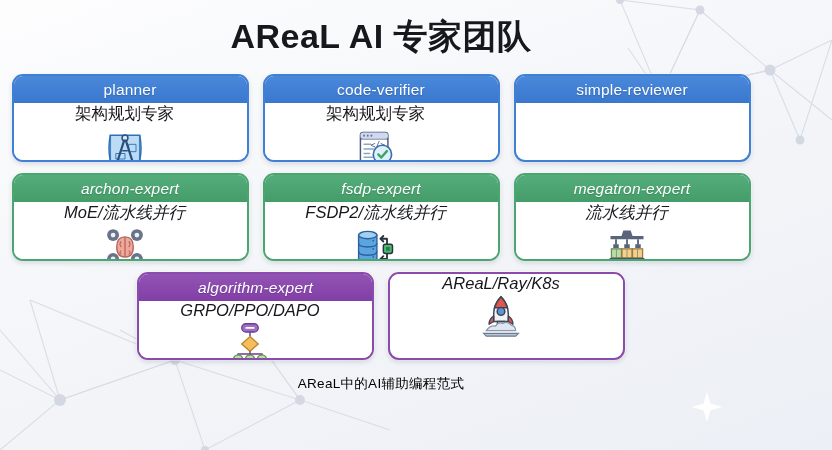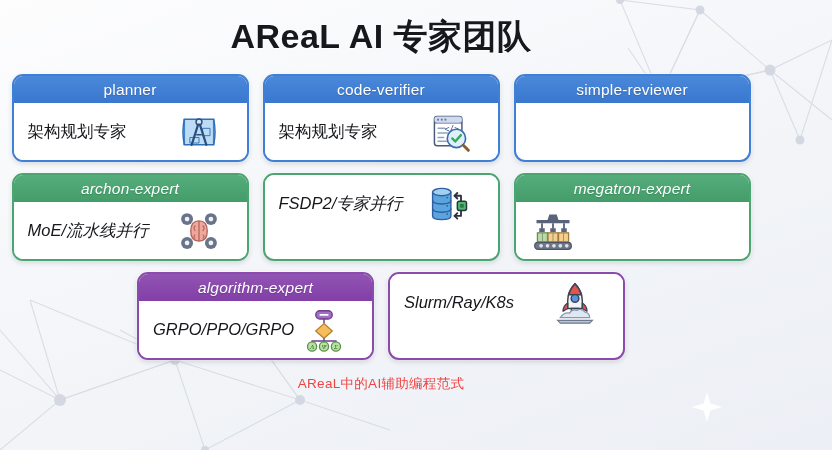--- a/index.html
+++ b/index.html
@@ -67,20 +67,21 @@
     letter-spacing: 0.2px;
     text-shadow: 0 1px 1px rgba(0,0,0,0.18);
   }
   .card-body {
     height: 57px;
     display: flex;
     align-items: center;
     justify-content: space-between;
     padding: 0 25px 0 14px;
     background: #ffffff;
+    flex-direction: column;
   }
   .card-label {
     font-size: 16.5px;
     color: #15171b;
     white-space: nowrap;
   }
   .card-icon {
     width: 46px; height: 46px;
     flex: 0 0 46px;
     display: flex; align-items: center; justify-content: center;
@@ -90,21 +91,21 @@
   .c-blue   { border: 2px solid #3f7fd6; }
   .c-blue   .card-header { background: linear-gradient(#4a88da, #3a78cf); }
   .c-green  { border: 2px solid #4ba571; font-style: italic; }
   .c-green  .card-header { background: linear-gradient(#55ad7c, #449c69); }
   .c-purple { border: 2px solid #8b4bad; font-style: italic; }
   .c-purple .card-header { background: linear-gradient(#9154b4, #823fa6); }
 
   .footer {
     margin-top: 4px;
     font-size: 13.5px;
-    color: #ef4444;
+    color: #000000;
     letter-spacing: 0.3px;
   }
 </style>
 </head>
 <body>
 
 <svg id="bg-network" viewBox="0 0 832 450" xmlns="http://www.w3.org/2000/svg">
   <g stroke="#d6dbe4" stroke-width="1.1" fill="none" opacity="0.9">
     <path d="M700 10 L770 70 L832 40"></path>
     <path d="M620 0 L700 10 L660 95"></path>
@@ -217,22 +218,23 @@
               </g>
               <path d="M24 13 q-9 0 -9 11 q0 11 9 11 q9 0 9 -11 q0 -11 -9 -11 z" fill="#f0a79c" stroke="#b2655c" stroke-width="1.5"></path>
               <path d="M24 13 v22" stroke="#b2655c" stroke-width="1.4"></path>
               <path d="M20 18 q-3 3 0 6 M28 18 q3 3 0 6 M20 28 q-3 2 0 4 M28 28 q3 2 0 4" stroke="#b2655c" stroke-width="1.2" fill="none"></path>
             </svg>
           </span>
         </div>
       </div>
 
       <div class="card c-green">
-        <div class="card-body">
-          <span class="card-label">FSDP2/专家并行</span>
+        <div class="card-header">fsdp-expert</div>
+        <div class="card-body">
+          <span class="card-label">FSDP2/流水线并行</span>
           <span class="card-icon">
             <svg viewBox="0 0 48 48" xmlns="http://www.w3.org/2000/svg">
               <g stroke="#2f5f9e" stroke-width="1.5">
                 <path d="M5 11 v26 q0 4 10 4 q10 0 10 -4 v-26 z" fill="#5aa5e0"></path>
                 <ellipse cx="15" cy="11" rx="10" ry="4" fill="#9fd0f0"></ellipse>
                 <path d="M5 20 q0 4 10 4 q10 0 10 -4" fill="none"></path>
                 <path d="M5 29 q0 4 10 4 q10 0 10 -4" fill="none"></path>
               </g>
               <g fill="#2f5f9e">
                   <circle cx="21" cy="17" r="1"></circle>
@@ -246,20 +248,21 @@
               <rect x="32" y="21" width="10" height="10" rx="2" fill="#4cb870" stroke="#2b3340" stroke-width="1.6"></rect>
               <rect x="35" y="24" width="4" height="4" fill="#2b7a46"></rect>
             </svg>
           </span>
         </div>
       </div>
 
       <div class="card c-green">
         <div class="card-header">megatron-expert</div>
         <div class="card-body">
+          <span class="card-label">流水线并行</span>
           <span class="card-icon">
             <svg viewBox="0 0 48 48" xmlns="http://www.w3.org/2000/svg">
               <path d="M6 12 h36 v3.5 h-36 z" fill="#59637a"></path>
               <path d="M20 6 h8 l2 6 h-12 z" fill="#59637a"></path>
               <g stroke="#59637a" stroke-width="2">
                 <path d="M12 15.5 v6"></path>
                   <path d="M24 15.5 v6"></path>
                   <path d="M36 15.5 v6"></path>
               </g>
               <g fill="#59637a">
@@ -284,21 +287,21 @@
         </div>
       </div>
 
     </div>
 
     <div class="row">
 
       <div class="card c-purple">
         <div class="card-header">algorithm-expert</div>
         <div class="card-body">
-          <span class="card-label">GRPO/PPO/GRPO</span>
+          <span class="card-label">GRPO/PPO/DAPO</span>
           <span class="card-icon">
             <svg viewBox="0 0 48 48" xmlns="http://www.w3.org/2000/svg">
               <rect x="15" y="3" width="18" height="9" rx="4.5" fill="#a06fc4" stroke="#6c3e8c" stroke-width="1.5"></rect>
               <path d="M20 7.5 h8" stroke="#ffffff" stroke-width="2" stroke-linecap="round"></path>
               <path d="M24 12 v5" stroke="#6c3e8c" stroke-width="1.6"></path>
               <path d="M24 17 l9 8 l-9 8 l-9 -8 z" fill="#f7bd5c" stroke="#b8872f" stroke-width="1.5"></path>
               <g stroke="#6c3e8c" stroke-width="1.5" fill="none">
                 <path d="M24 33 v3 M24 36 h-13 v2 M24 36 h13 v2 M24 36 v2"></path>
               </g>
               <g fill="#b5e3a3" stroke="#5c8f4a" stroke-width="1.4">
@@ -311,21 +314,21 @@
                   <text x="24" y="44.5">Ψ</text>
                   <text x="37" y="44.5">Σ</text>
               </g>
             </svg>
           </span>
         </div>
       </div>
 
       <div class="card c-purple">
         <div class="card-body">
-          <span class="card-label">Slurm/Ray/K8s</span>
+          <span class="card-label">AReaL/Ray/K8s</span>
           <span class="card-icon">
             <svg viewBox="0 0 48 48" xmlns="http://www.w3.org/2000/svg">
               <path d="M24 3 q8 8 8 19 v8 h-16 v-8 q0 -11 8 -19 z" fill="#f1f3f7" stroke="#3c4556" stroke-width="1.6"></path>
               <path d="M24 3 q5 5 7 12 h-14 q2 -7 7 -12 z" fill="#e2554c" stroke="#3c4556" stroke-width="1.5"></path>
               <circle cx="24" cy="19" r="4.2" fill="#5a93d8" stroke="#3c4556" stroke-width="1.6"></circle>
               <path d="M16 24 q-5 3 -5 9 l5 -3 z" fill="#e2554c" stroke="#3c4556" stroke-width="1.5" stroke-linejoin="round"></path>
               <path d="M32 24 q5 3 5 9 l-5 -3 z" fill="#e2554c" stroke="#3c4556" stroke-width="1.5" stroke-linejoin="round"></path>
               <path d="M20 30 h8 v4 h-8 z" fill="#cfd6e2" stroke="#3c4556" stroke-width="1.4"></path>
               <path d="M8 40 q4 -6 10 -5 q3 -5 8 -3 q5 -3 9 2 q5 1 5 6 z" fill="#dfe7f2" stroke="#8b97ab" stroke-width="1.4"></path>
               <path d="M5 43 h38 l-3 3 h-32 z" fill="#b9c5d6" stroke="#6d7a90" stroke-width="1.2"></path>

